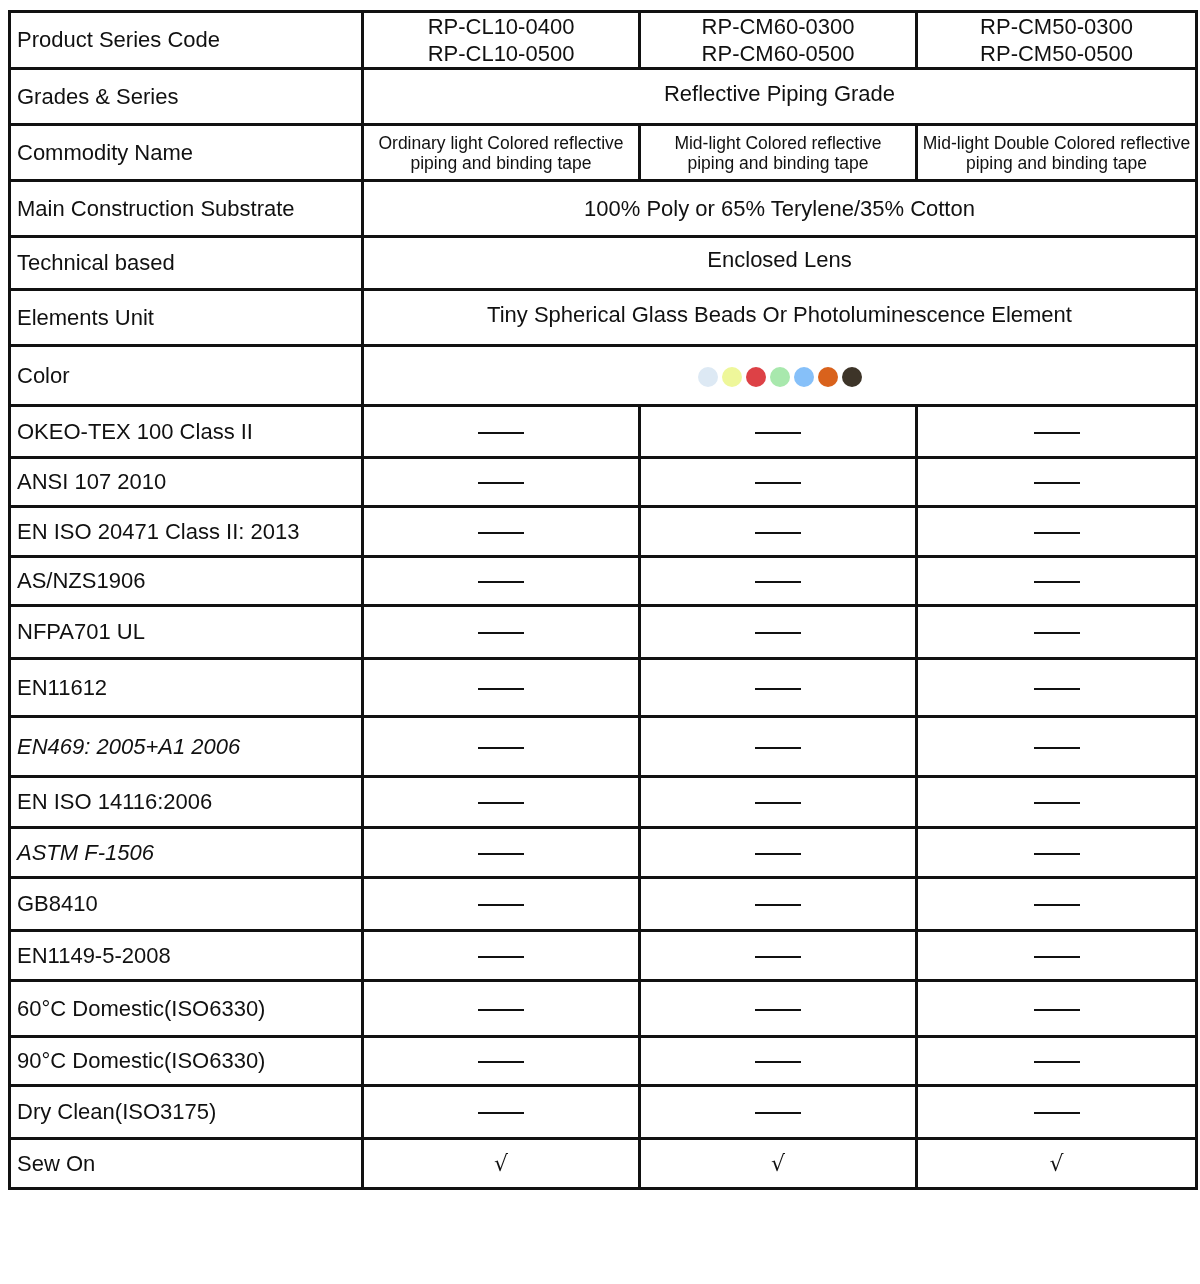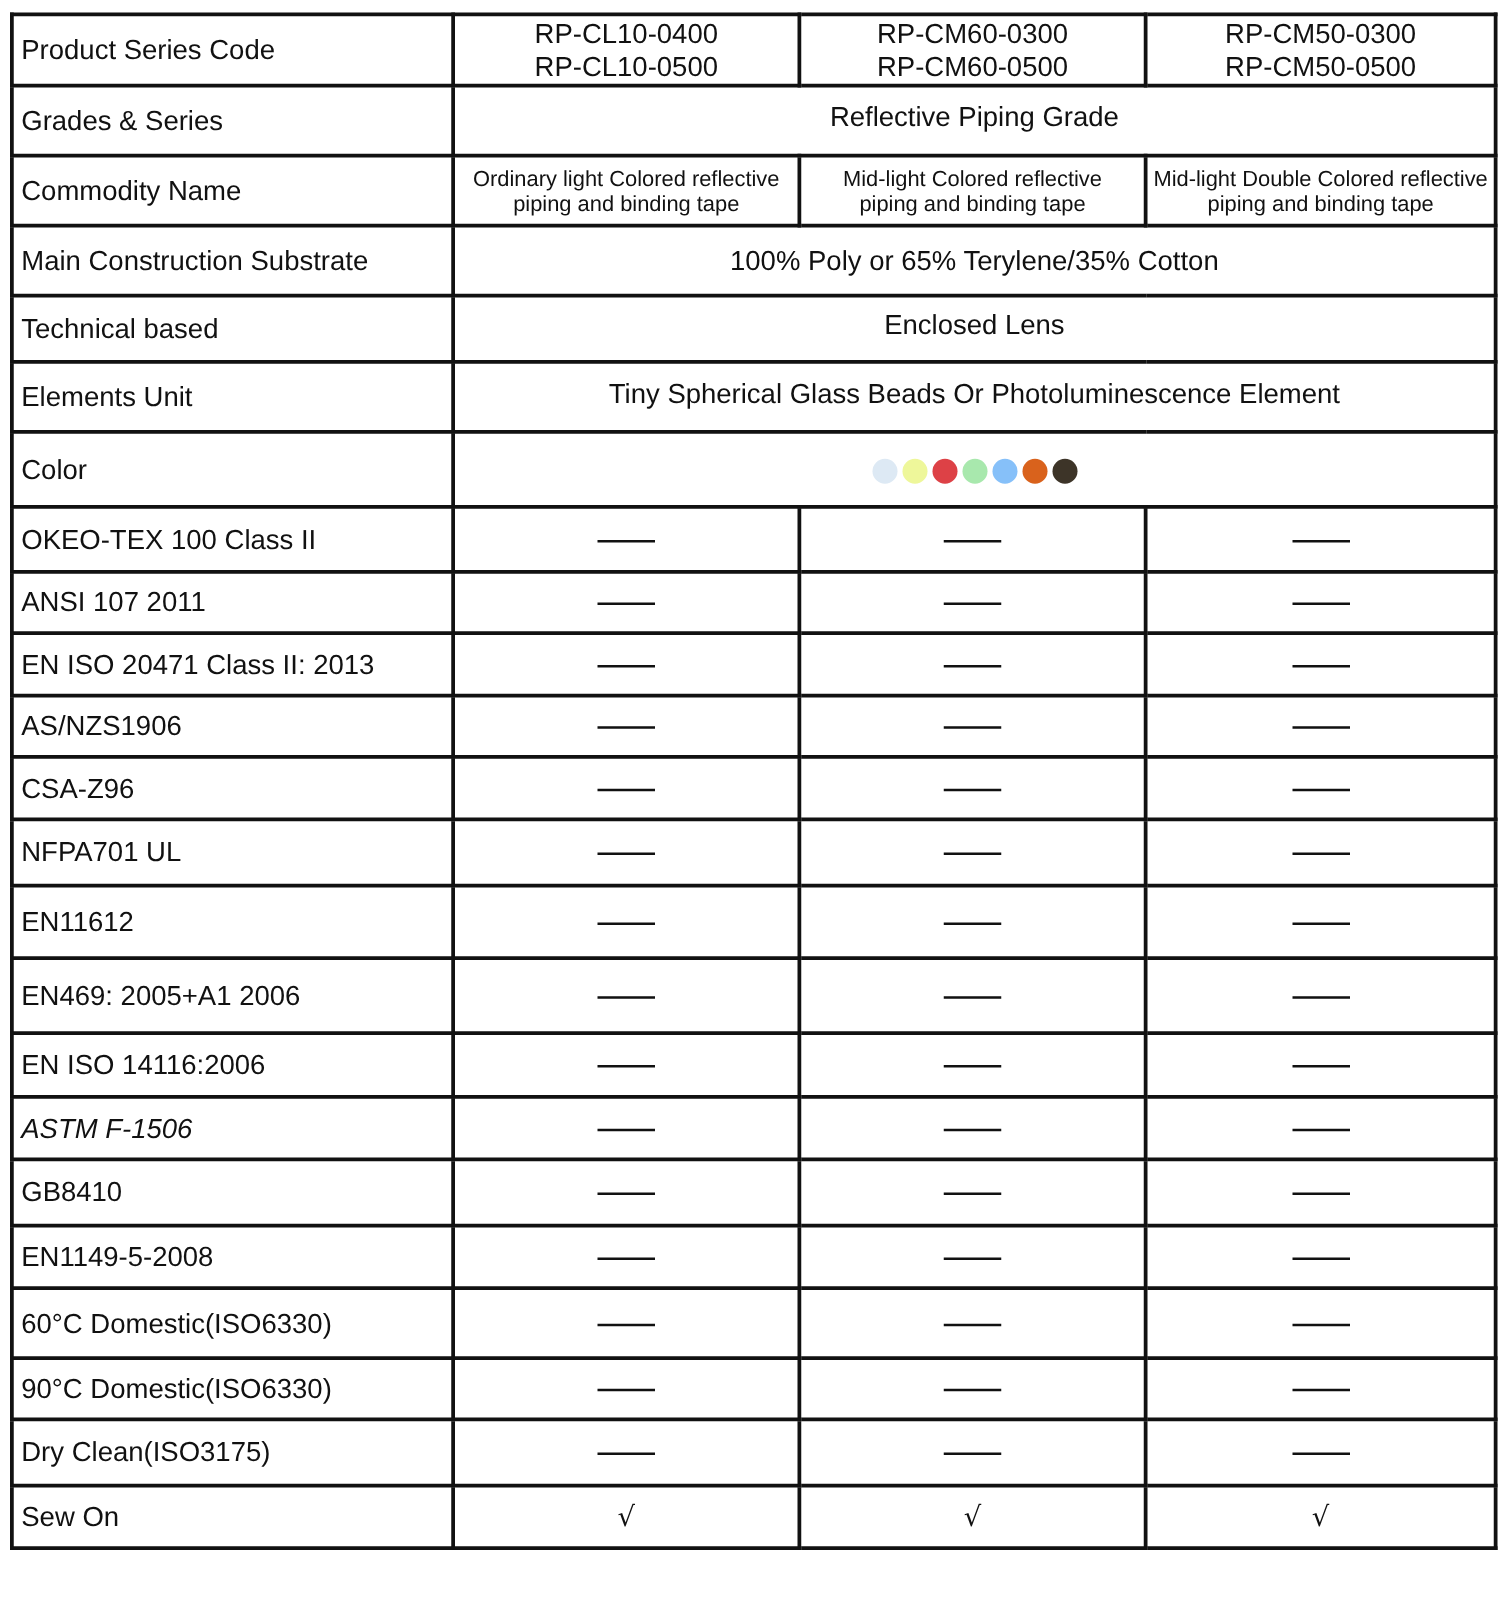--- a/index.html
+++ b/index.html
@@ -88,56 +88,50 @@
           </span>
       </td>
     </tr>
   <tr style="height: 52px;">
         <td class="lbl">OKEO-TEX 100 Class II</td>
         <td class="val"><span class="dash" title="—"></span></td>
         <td class="val"><span class="dash" title="—"></span></td>
         <td class="val"><span class="dash" title="—"></span></td>
       </tr>
       <tr style="height: 49px;">
-        <td class="lbl">ANSI 107 2011</td>
+        <td class="lbl">ANSI 107 2010</td>
         <td class="val"><span class="dash" title="—"></span></td>
         <td class="val"><span class="dash" title="—"></span></td>
         <td class="val"><span class="dash" title="—"></span></td>
       </tr>
       <tr style="height: 50px;">
         <td class="lbl">EN ISO 20471 Class II: 2013</td>
         <td class="val"><span class="dash" title="—"></span></td>
         <td class="val"><span class="dash" title="—"></span></td>
         <td class="val"><span class="dash" title="—"></span></td>
       </tr>
       <tr style="height: 49px; margin-left: 45px;">
         <td class="lbl">AS/NZS1906</td>
         <td class="val"><span class="dash" title="—"></span></td>
         <td class="val"><span class="dash" title="—"></span></td>
         <td class="val"><span class="dash" title="—"></span></td>
       </tr>
-      <tr style="height: 50px;">
-        <td class="lbl">CSA-Z96</td>
-        <td class="val"><span class="dash" title="—"></span></td>
-        <td class="val"><span class="dash" title="—"></span></td>
-        <td class="val"><span class="dash" title="—"></span></td>
-      </tr>
       <tr style="height: 53px;">
         <td class="lbl">NFPA701 UL</td>
         <td class="val"><span class="dash" title="—"></span></td>
         <td class="val"><span class="dash" title="—"></span></td>
         <td class="val"><span class="dash" title="—"></span></td>
       </tr>
       <tr style="height: 58px;">
         <td class="lbl">EN11612</td>
         <td class="val"><span class="dash" title="—"></span></td>
         <td class="val"><span class="dash" title="—"></span></td>
         <td class="val"><span class="dash" title="—"></span></td>
       </tr>
-      <tr style="height: 60px;">
+      <tr style="height: 60px; font-style: italic;">
         <td class="lbl">EN469: 2005+A1 2006</td>
         <td class="val"><span class="dash" title="—"></span></td>
         <td class="val"><span class="dash" title="—"></span></td>
         <td class="val"><span class="dash" title="—"></span></td>
       </tr>
       <tr style="height: 51px;">
         <td class="lbl">EN ISO 14116:2006</td>
         <td class="val"><span class="dash" title="—"></span></td>
         <td class="val"><span class="dash" title="—"></span></td>
         <td class="val"><span class="dash" title="—"></span></td>

